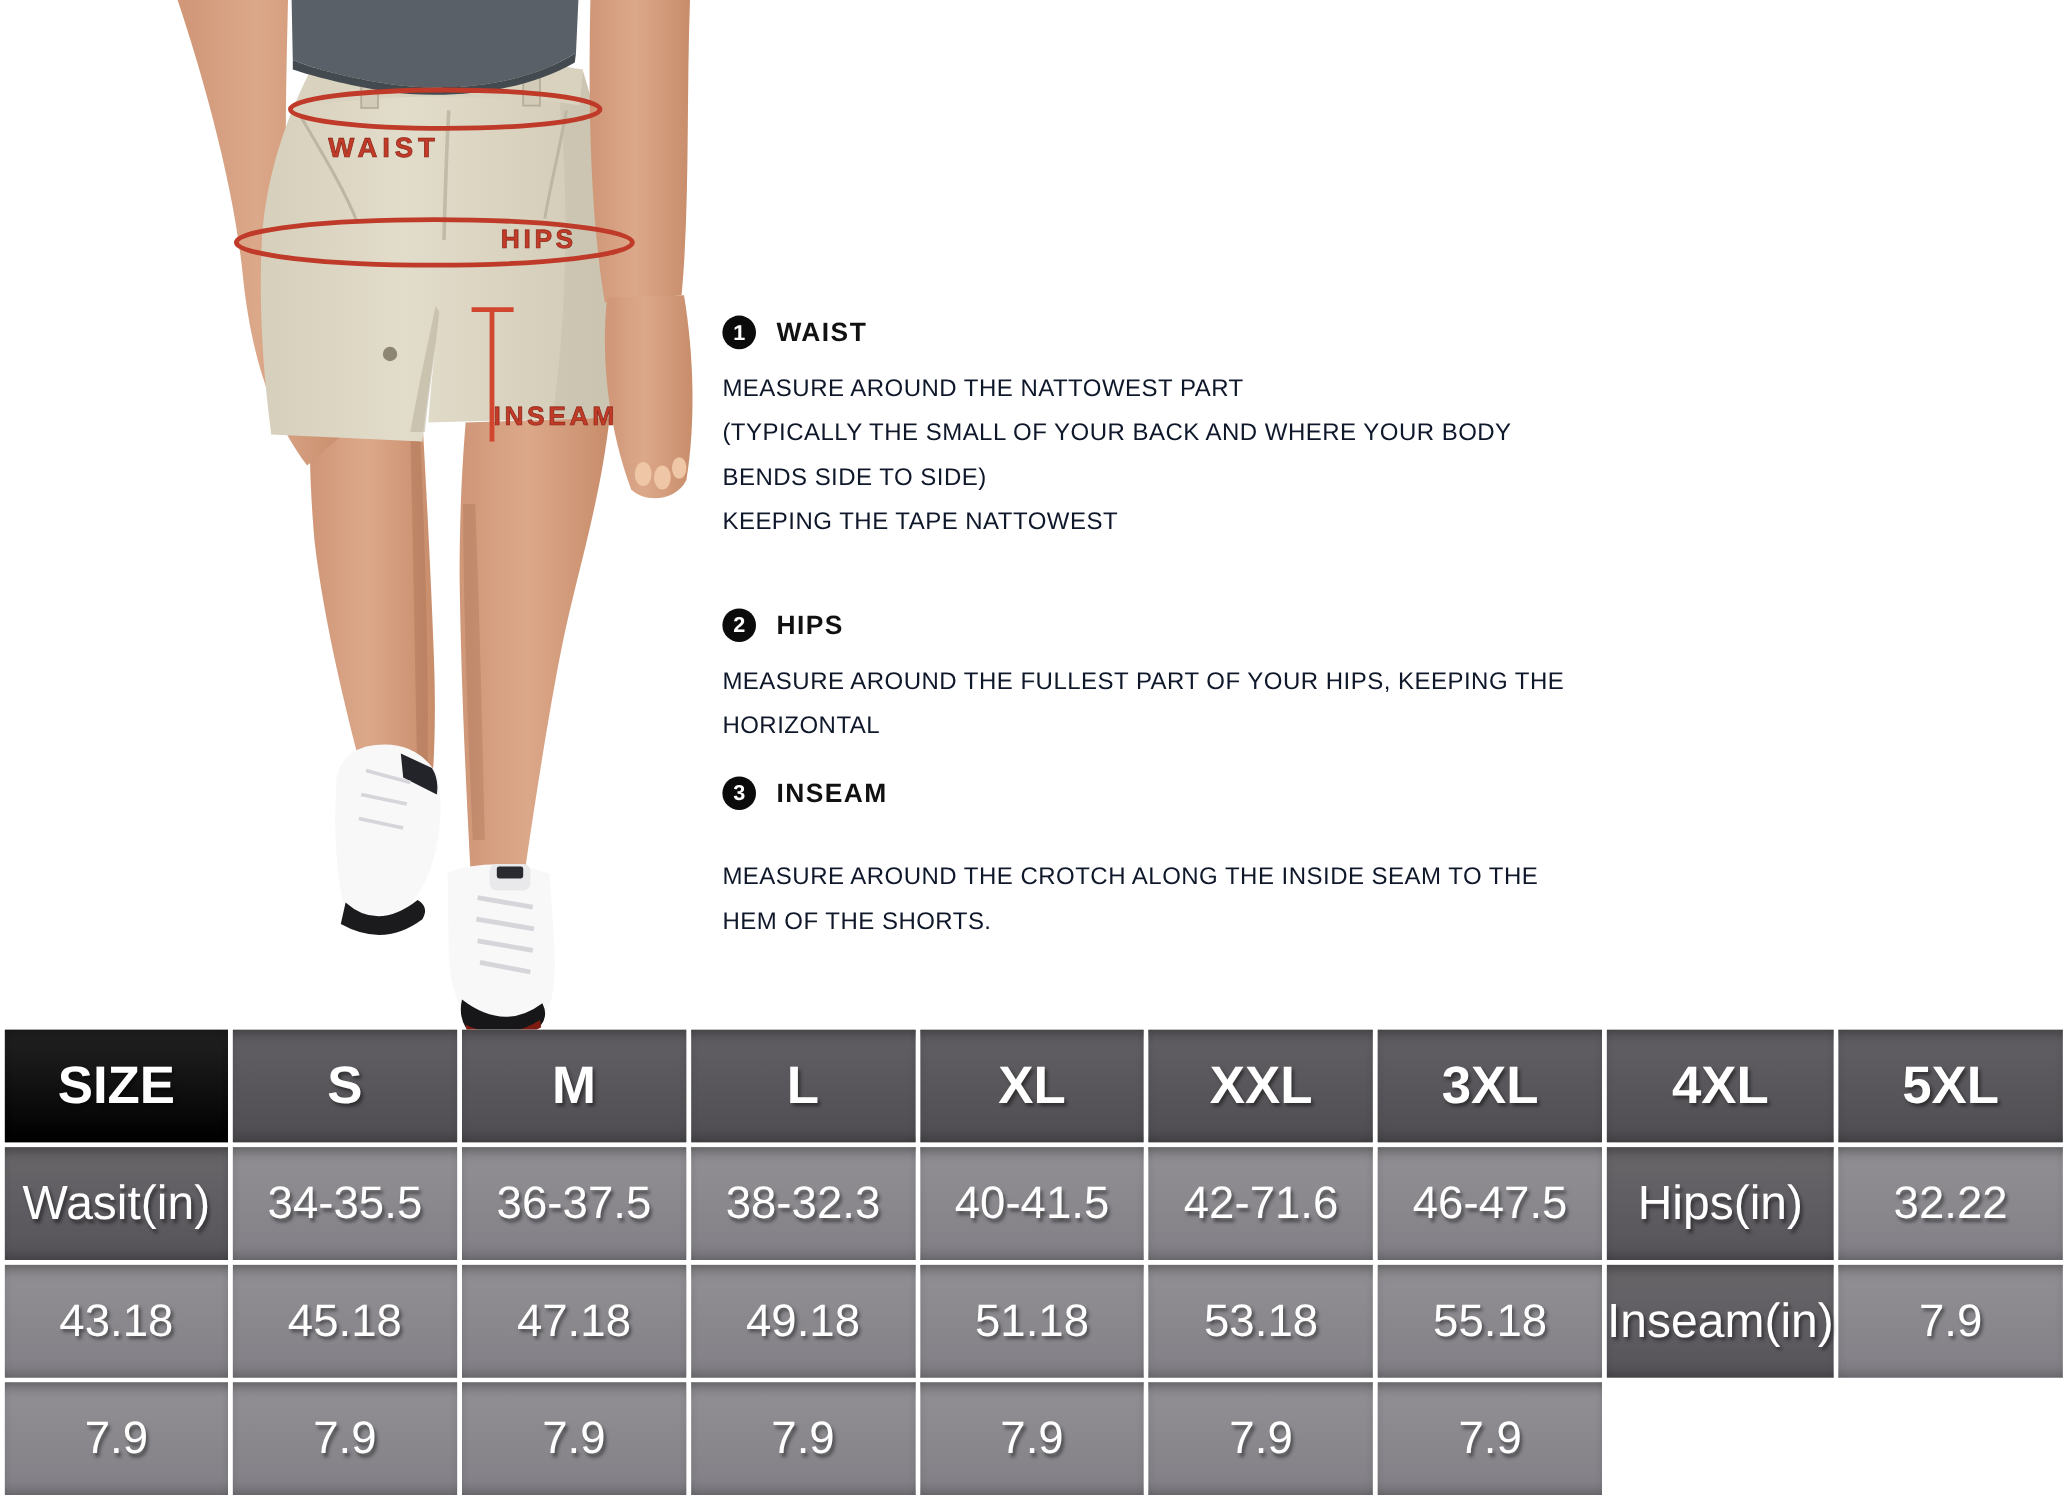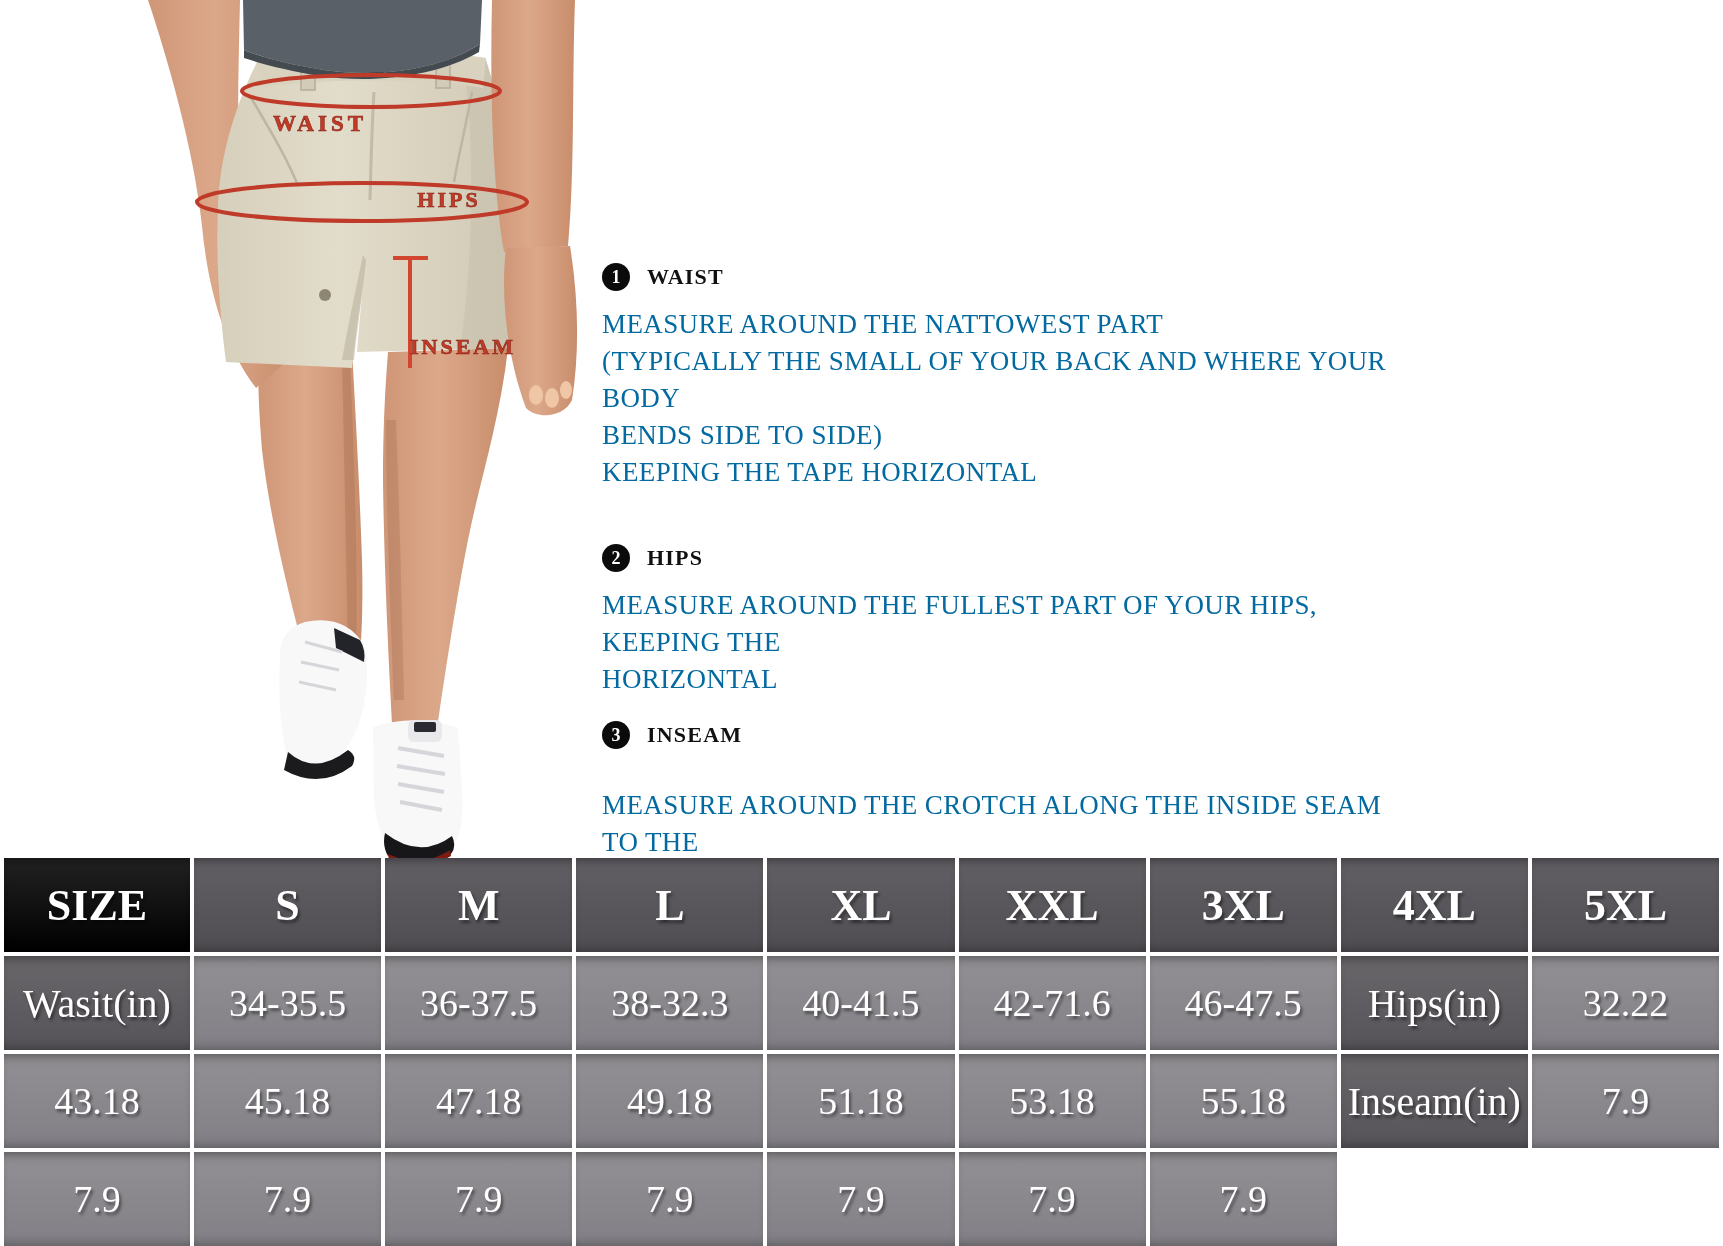--- a/index.html
+++ b/index.html
@@ -1,34 +1,34 @@
 <!DOCTYPE html>
 <html><head>
 <meta charset="utf-8">
 <style>
   html,body { margin:0; padding:0; background:#fff; }
   .canvas {
     position:relative; width:1723px; height:1246px; background:#ffffff;
-    overflow:hidden; font-family:Liberation Serif, serif;
+    overflow:hidden; font-family:Liberation Sans, sans-serif;
   }
 
   
   .figure-wrap { position:absolute; left:120px; top:0; width:470px; height:860px; }
 
   
   .instructions { position:absolute; left:602px; top:262px; width:790px; color:#1b1b1b; }
   .instr-heading { display:flex; align-items:center; height:30px; margin:0 0 14px 0; }
   .instr-heading.gap-lg { margin-bottom:37px; }
   .num-badge {
     width:28px; height:28px; border-radius:50%; background:#0b0b0b; color:#ffffff;
     display:flex; align-items:center; justify-content:center;
     font-size:18px; font-weight:bold; flex:0 0 28px;
   }
   .instr-title { margin-left:17px; font-size:22px; font-weight:bold; letter-spacing:1.2px; color:#111; }
-  .instr-lines { font-size:27px; line-height:37px; letter-spacing:0.4px; color:#0369a1; }
+  .instr-lines { font-size:20px; line-height:37px; letter-spacing:0.4px; color:#0f172a; }
   .sec { margin:0; }
   .sec-2 { margin-top:52px; }
   .sec-3 { margin-top:22px; }
 
   
   .size-table {
     position:absolute; left:0; top:858px; width:1723px; height:388px;
     display:grid; grid-template-columns:186px repeat(8, 1fr);
     grid-template-rows:repeat(4, 1fr); gap:4px;
     background:#ffffff; box-sizing:border-box; padding:0 4px;
@@ -135,21 +135,21 @@
 
     <div class="sec sec-1">
       <div class="instr-heading">
         <div class="num-badge">1</div>
         <div class="instr-title">WAIST</div>
       </div>
       <div class="instr-lines">
         <div>MEASURE AROUND THE NATTOWEST PART</div>
         <div>(TYPICALLY THE SMALL OF YOUR BACK AND WHERE YOUR BODY</div>
         <div>BENDS SIDE TO SIDE)</div>
-        <div>KEEPING THE TAPE HORIZONTAL</div>
+        <div>KEEPING THE TAPE NATTOWEST</div>
       </div>
     </div>
 
     <div class="sec sec-2">
       <div class="instr-heading">
         <div class="num-badge">2</div>
         <div class="instr-title">HIPS</div>
       </div>
       <div class="instr-lines">
         <div>MEASURE AROUND THE FULLEST PART OF YOUR HIPS, KEEPING THE</div>

